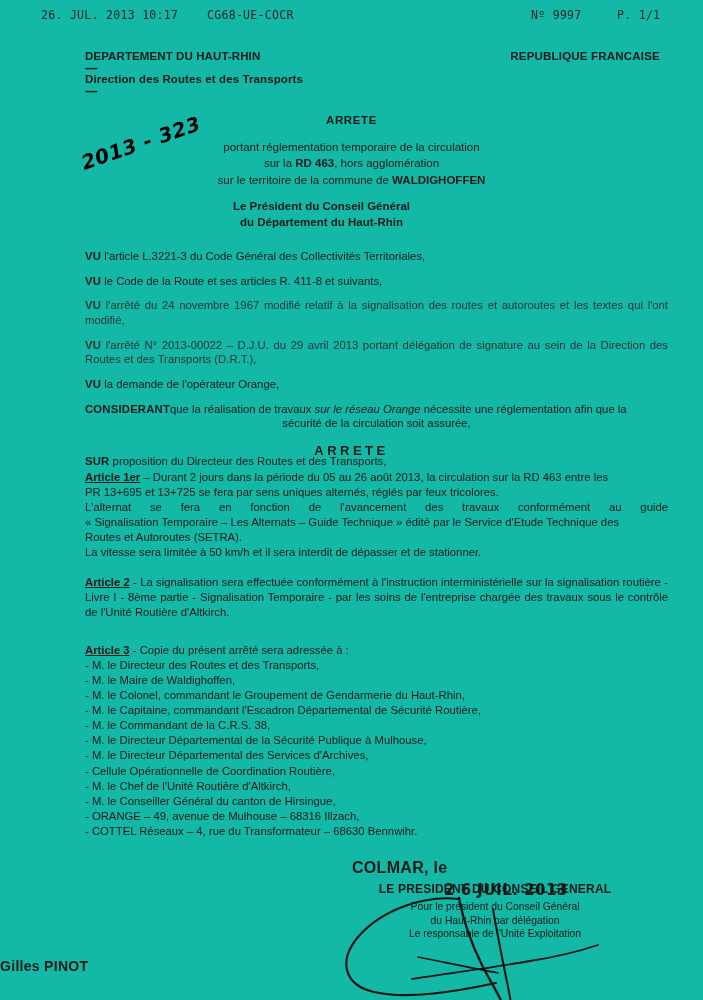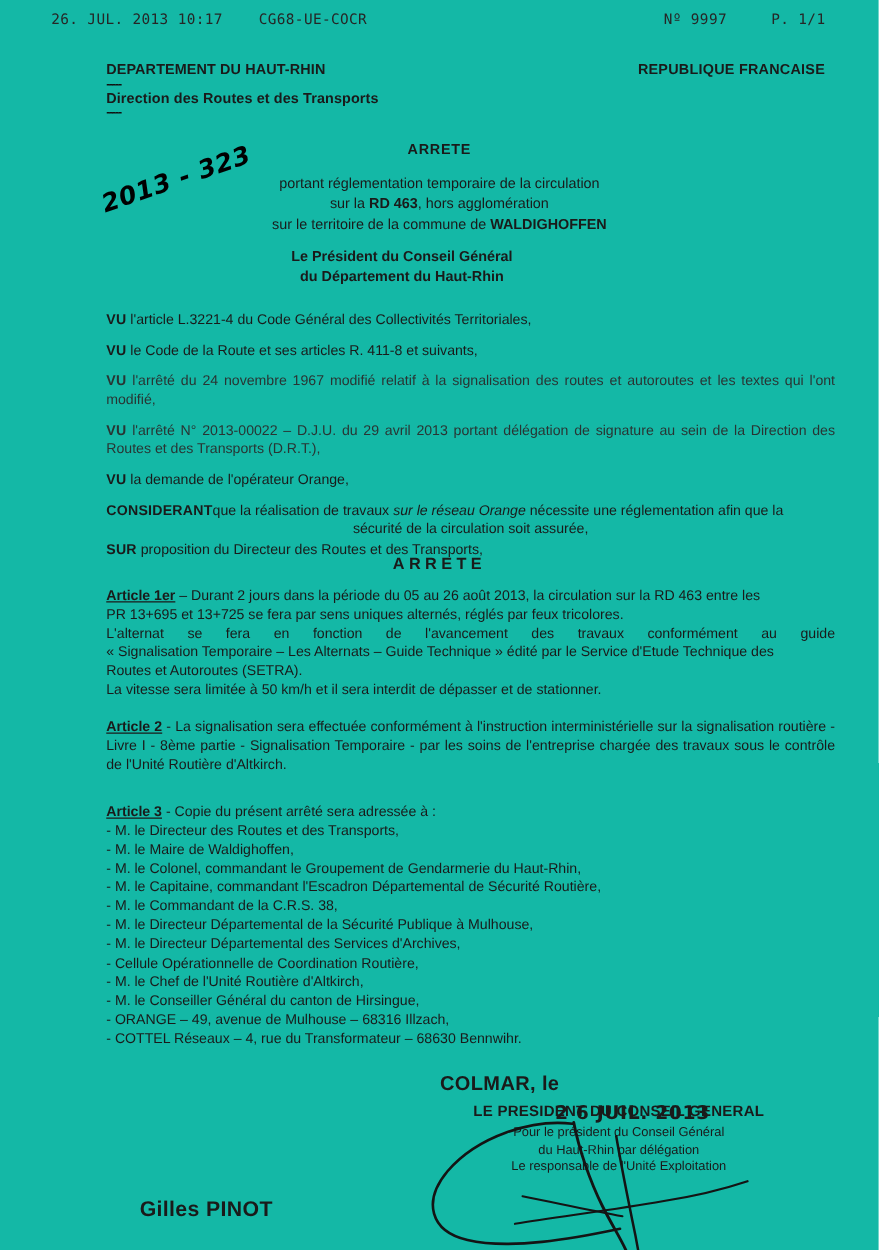--- a/index.html
+++ b/index.html
@@ -129,21 +129,21 @@
   }
   .vu-item .kw {
     font-weight: bold;
     letter-spacing: 0.2px;
   }
   .vu-item.faded {
     color: #2b2b2b;
     opacity: 0.93;
   }
   .considerant {
-    margin-bottom: 2px;
+    margin-bottom: 23px;
     text-indent: 0;
     padding-left: 0;
   }
   .considerant .wrap2 {
     display: block;
     text-align: center;
     margin-left: 30px;
     margin-right: 30px;
   }
   .considerant i { font-style: italic; }
@@ -247,22 +247,22 @@
     top: 38px;
     width: 330px;
     height: 110px;
     pointer-events: none;
   }
   .sign-name {
     position: absolute;
     left: 330px;
     top: 960px;
     width: 330px;
-    text-align: center;
-    font-size: 17px;
+    text-align: left;
+    font-size: 14px;
     font-weight: bold;
     letter-spacing: 0.3px;
   }
 </style>
 </head>
 <body>
 
 <div id="page">
 
   <div class="fax-header">
@@ -292,21 +292,21 @@
   </div>
 
   <div class="president-block">
     <div>Le Président du Conseil Général</div>
     <div>du Département du Haut-Rhin</div>
   </div>
 
   <div class="vu-list">
     <div class="vu-item">
       <span class="kw">VU</span>
-      <span>l'article L.3221-4 du Code Général des Collectivités Territoriales,</span>
+      <span>l'article L.3221-3 du Code Général des Collectivités Territoriales,</span>
     </div>
     <div class="vu-item">
       <span class="kw">VU</span>
       <span>le Code de la Route et ses articles R. 411-8 et suivants,</span>
     </div>
     <div class="vu-item faded">
       <span class="kw">VU</span>
       <span>l'arrêté du 24 novembre 1967 modifié relatif à la signalisation des routes et autoroutes et les textes qui l'ont modifié,</span>
     </div>
     <div class="vu-item faded">

